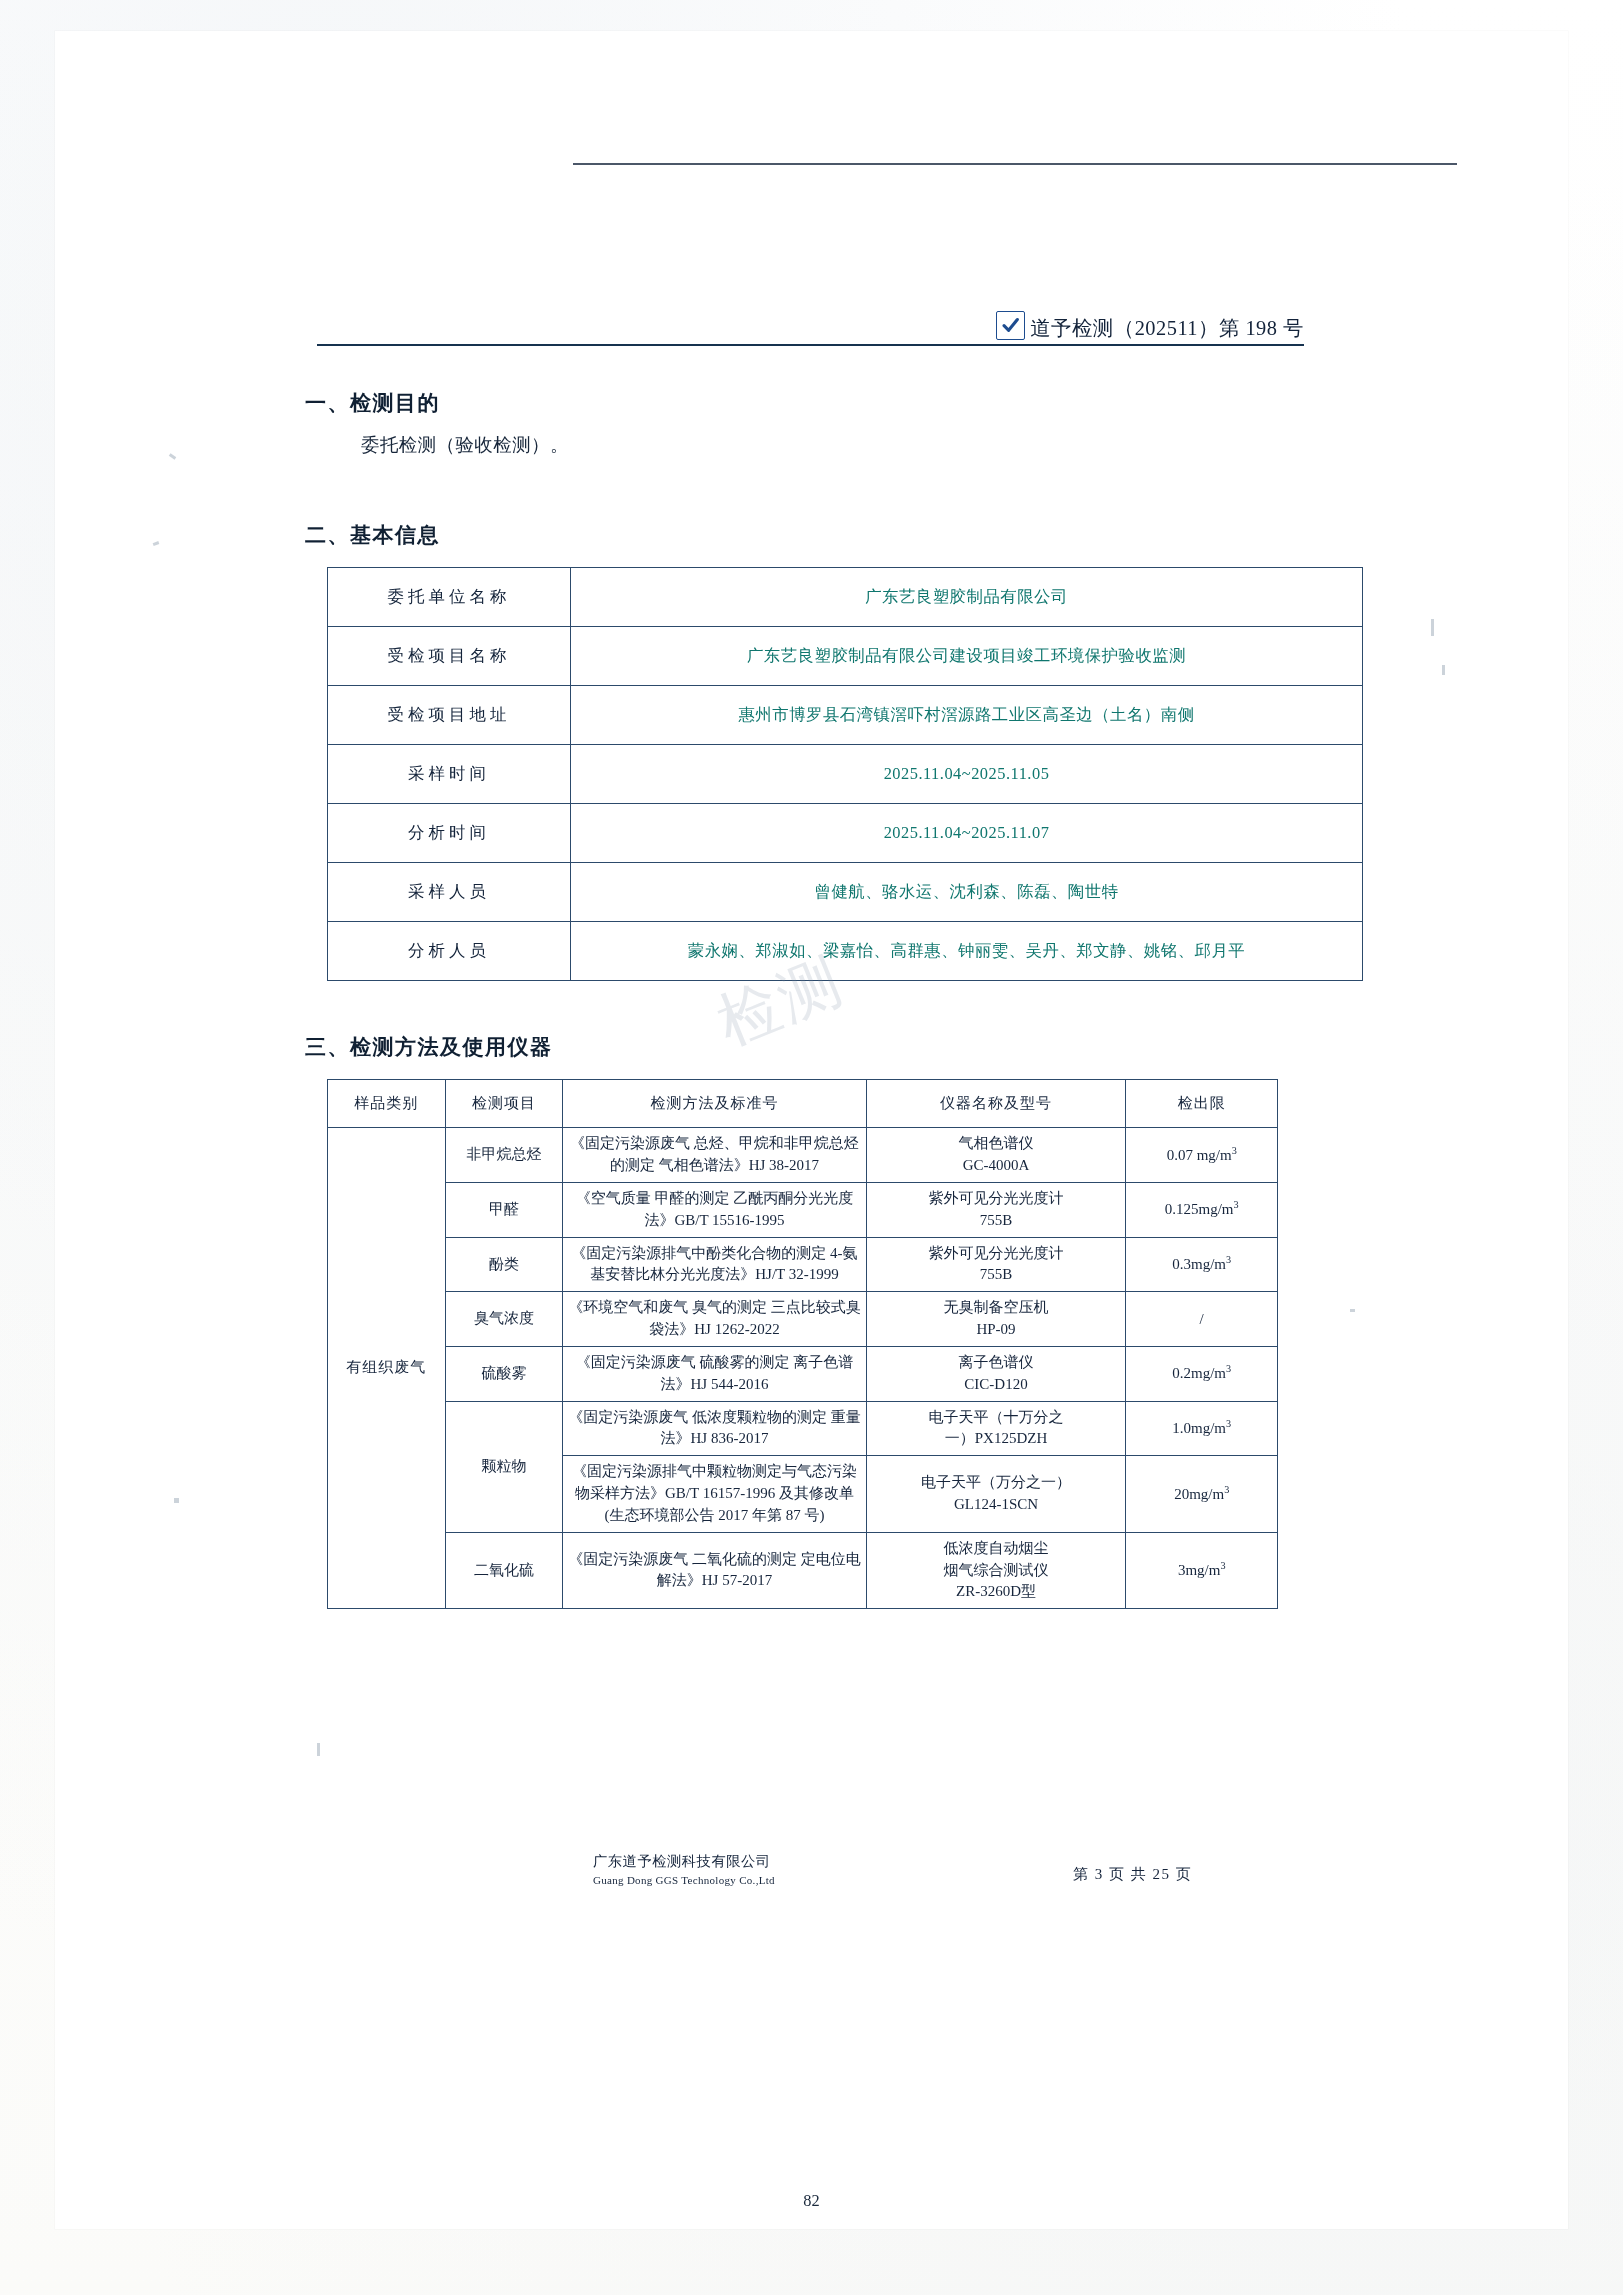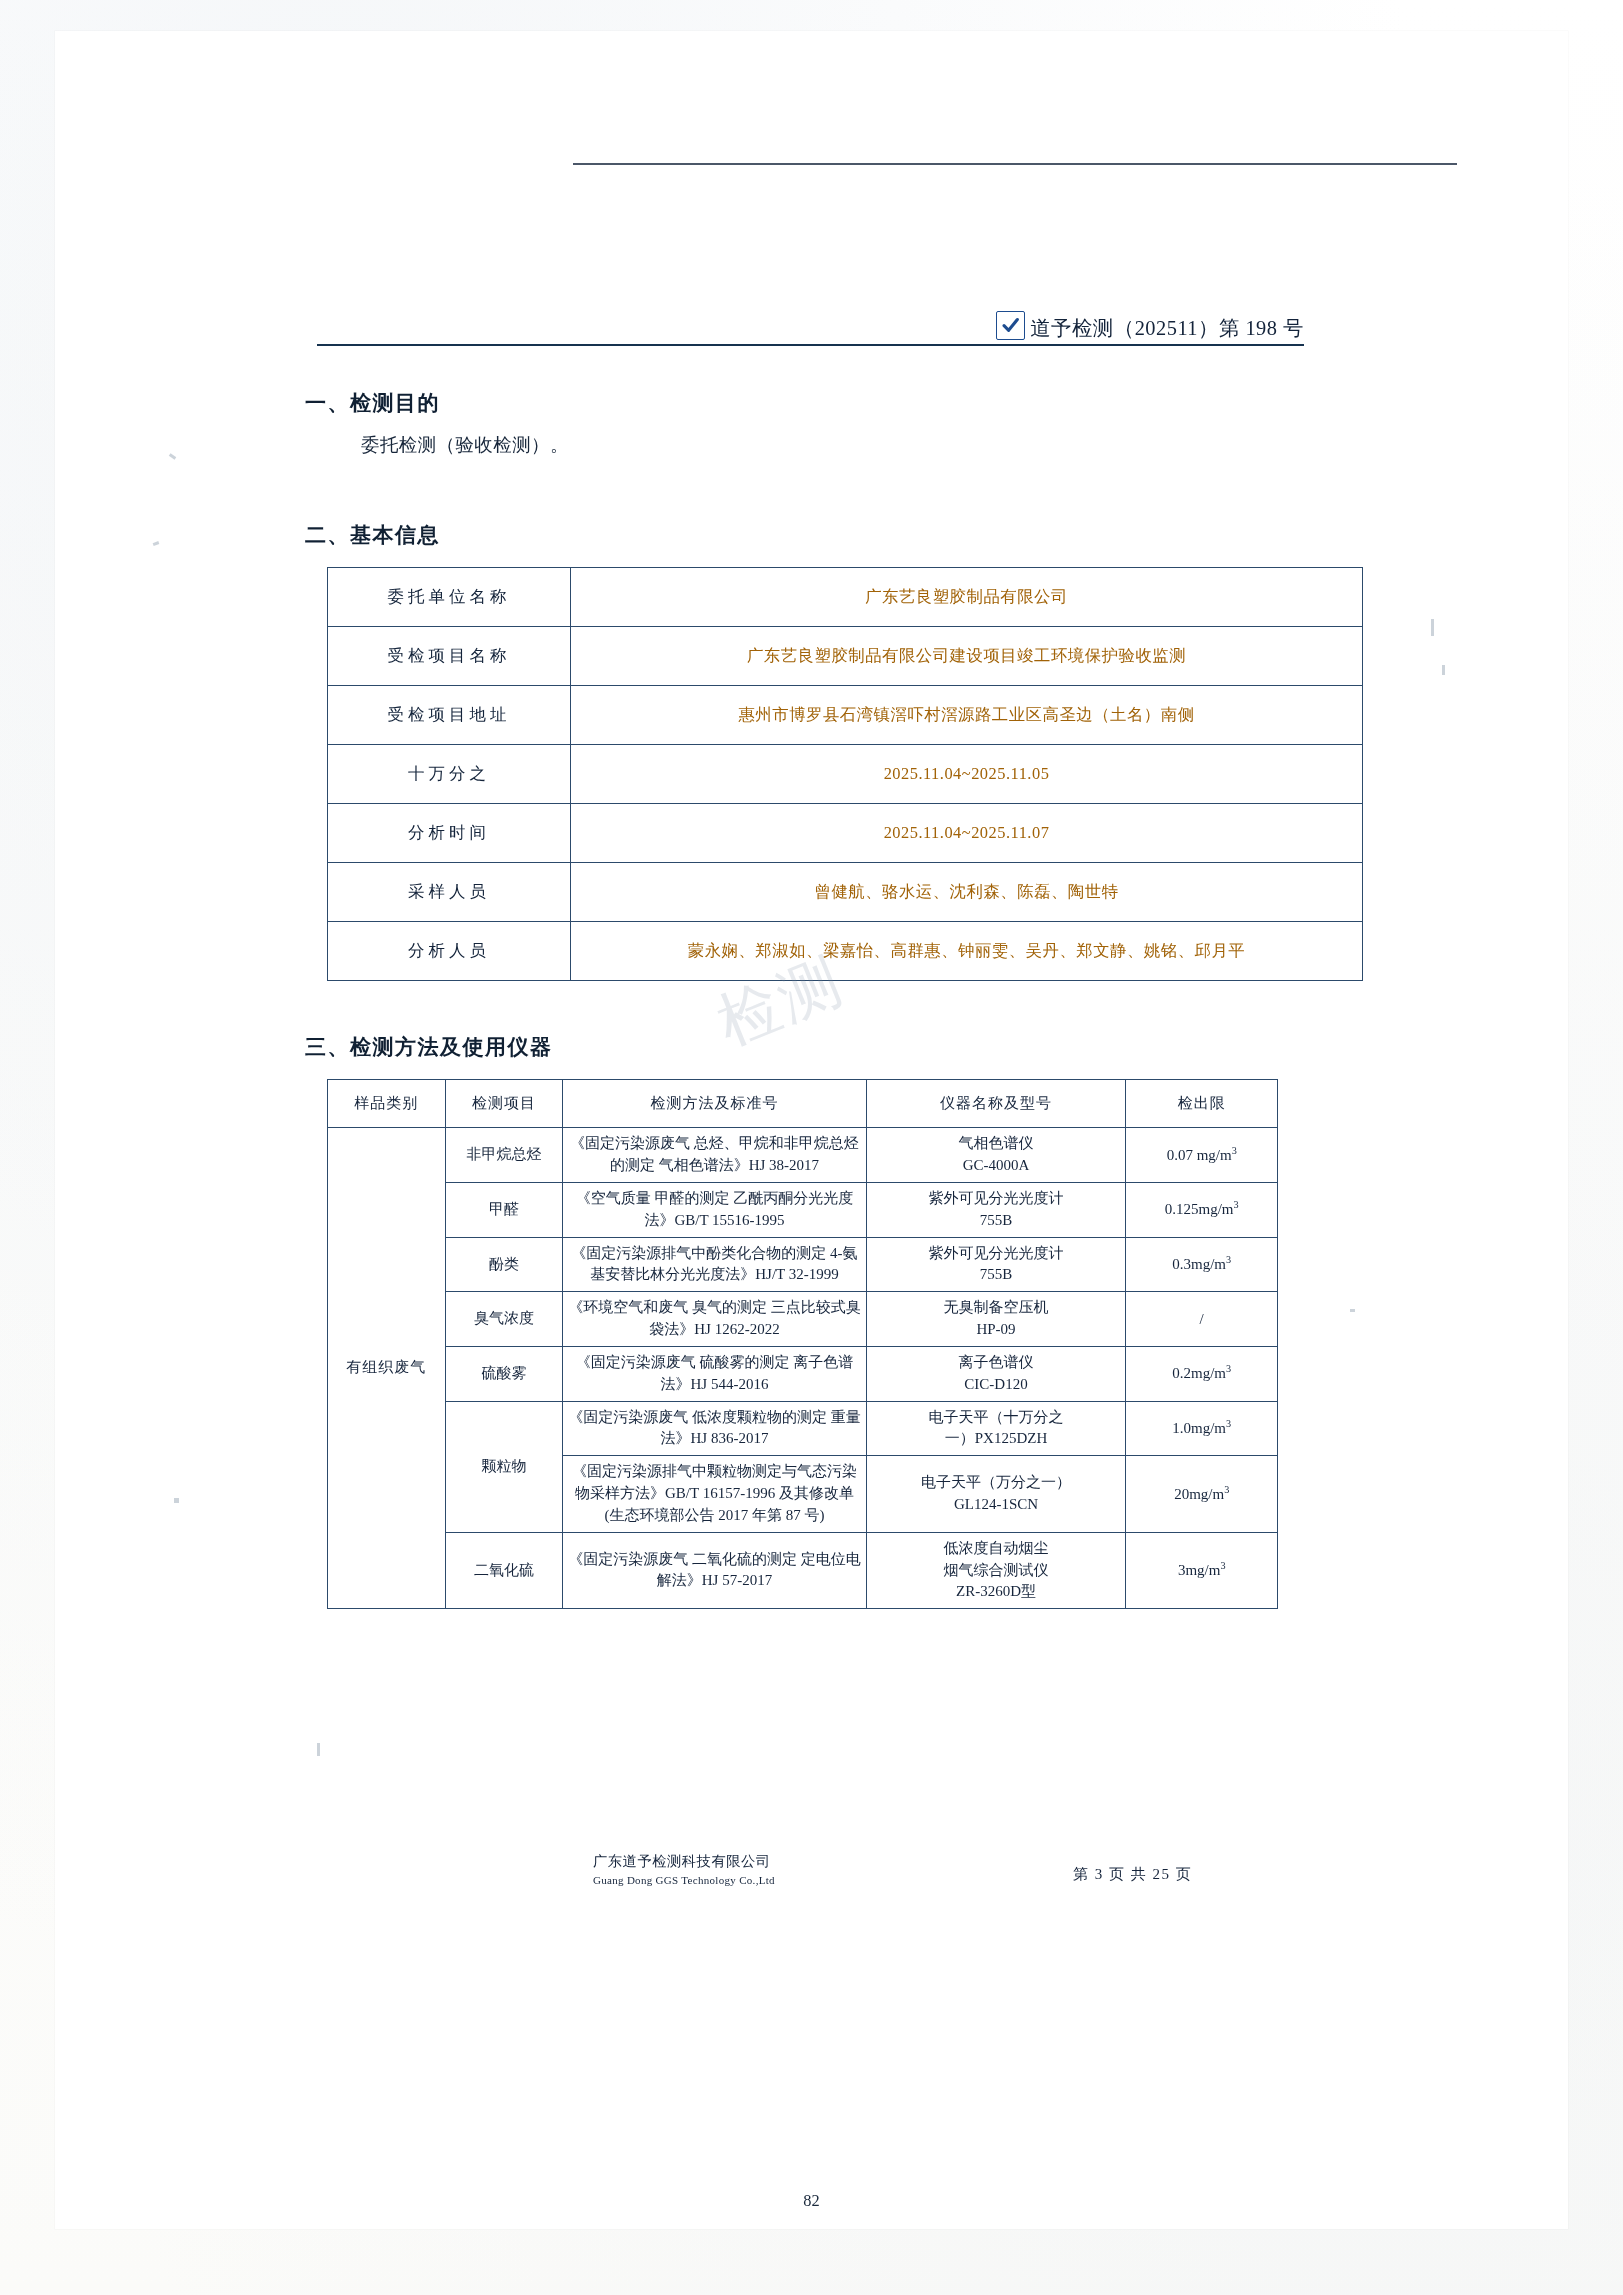--- a/index.html
+++ b/index.html
@@ -113,21 +113,21 @@
     width: 1036px;
     border-collapse: collapse;
     table-layout: fixed;
   }
   .info-table td {
     border: 1px solid #2c4a6b;
     height: 56px;
     font-size: 16.4px;
     text-align: center;
     vertical-align: middle;
-    color: #a16207;
+    color: #0f766e;
     letter-spacing: 1px;
   }
   .info-table td.label {
     width: 240px;
     letter-spacing: 4.1px;
     color: #13233a;
   }
   .info-table td.value {
     letter-spacing: 0.5px;
   }
@@ -262,21 +262,21 @@
       </tr>
       <tr>
         <td class="label">受检项目名称</td>
         <td class="value">广东艺良塑胶制品有限公司建设项目竣工环境保护验收监测</td>
       </tr>
       <tr>
         <td class="label">受检项目地址</td>
         <td class="value">惠州市博罗县石湾镇滘吓村滘源路工业区高圣边（土名）南侧</td>
       </tr>
       <tr>
-        <td class="label">十万分之</td>
+        <td class="label">采样时间</td>
         <td class="value">2025.11.04~2025.11.05</td>
       </tr>
       <tr>
         <td class="label">分析时间</td>
         <td class="value">2025.11.04~2025.11.07</td>
       </tr>
       <tr>
         <td class="label">采样人员</td>
         <td class="value">曾健航、骆水运、沈利森、陈磊、陶世特</td>
       </tr>

